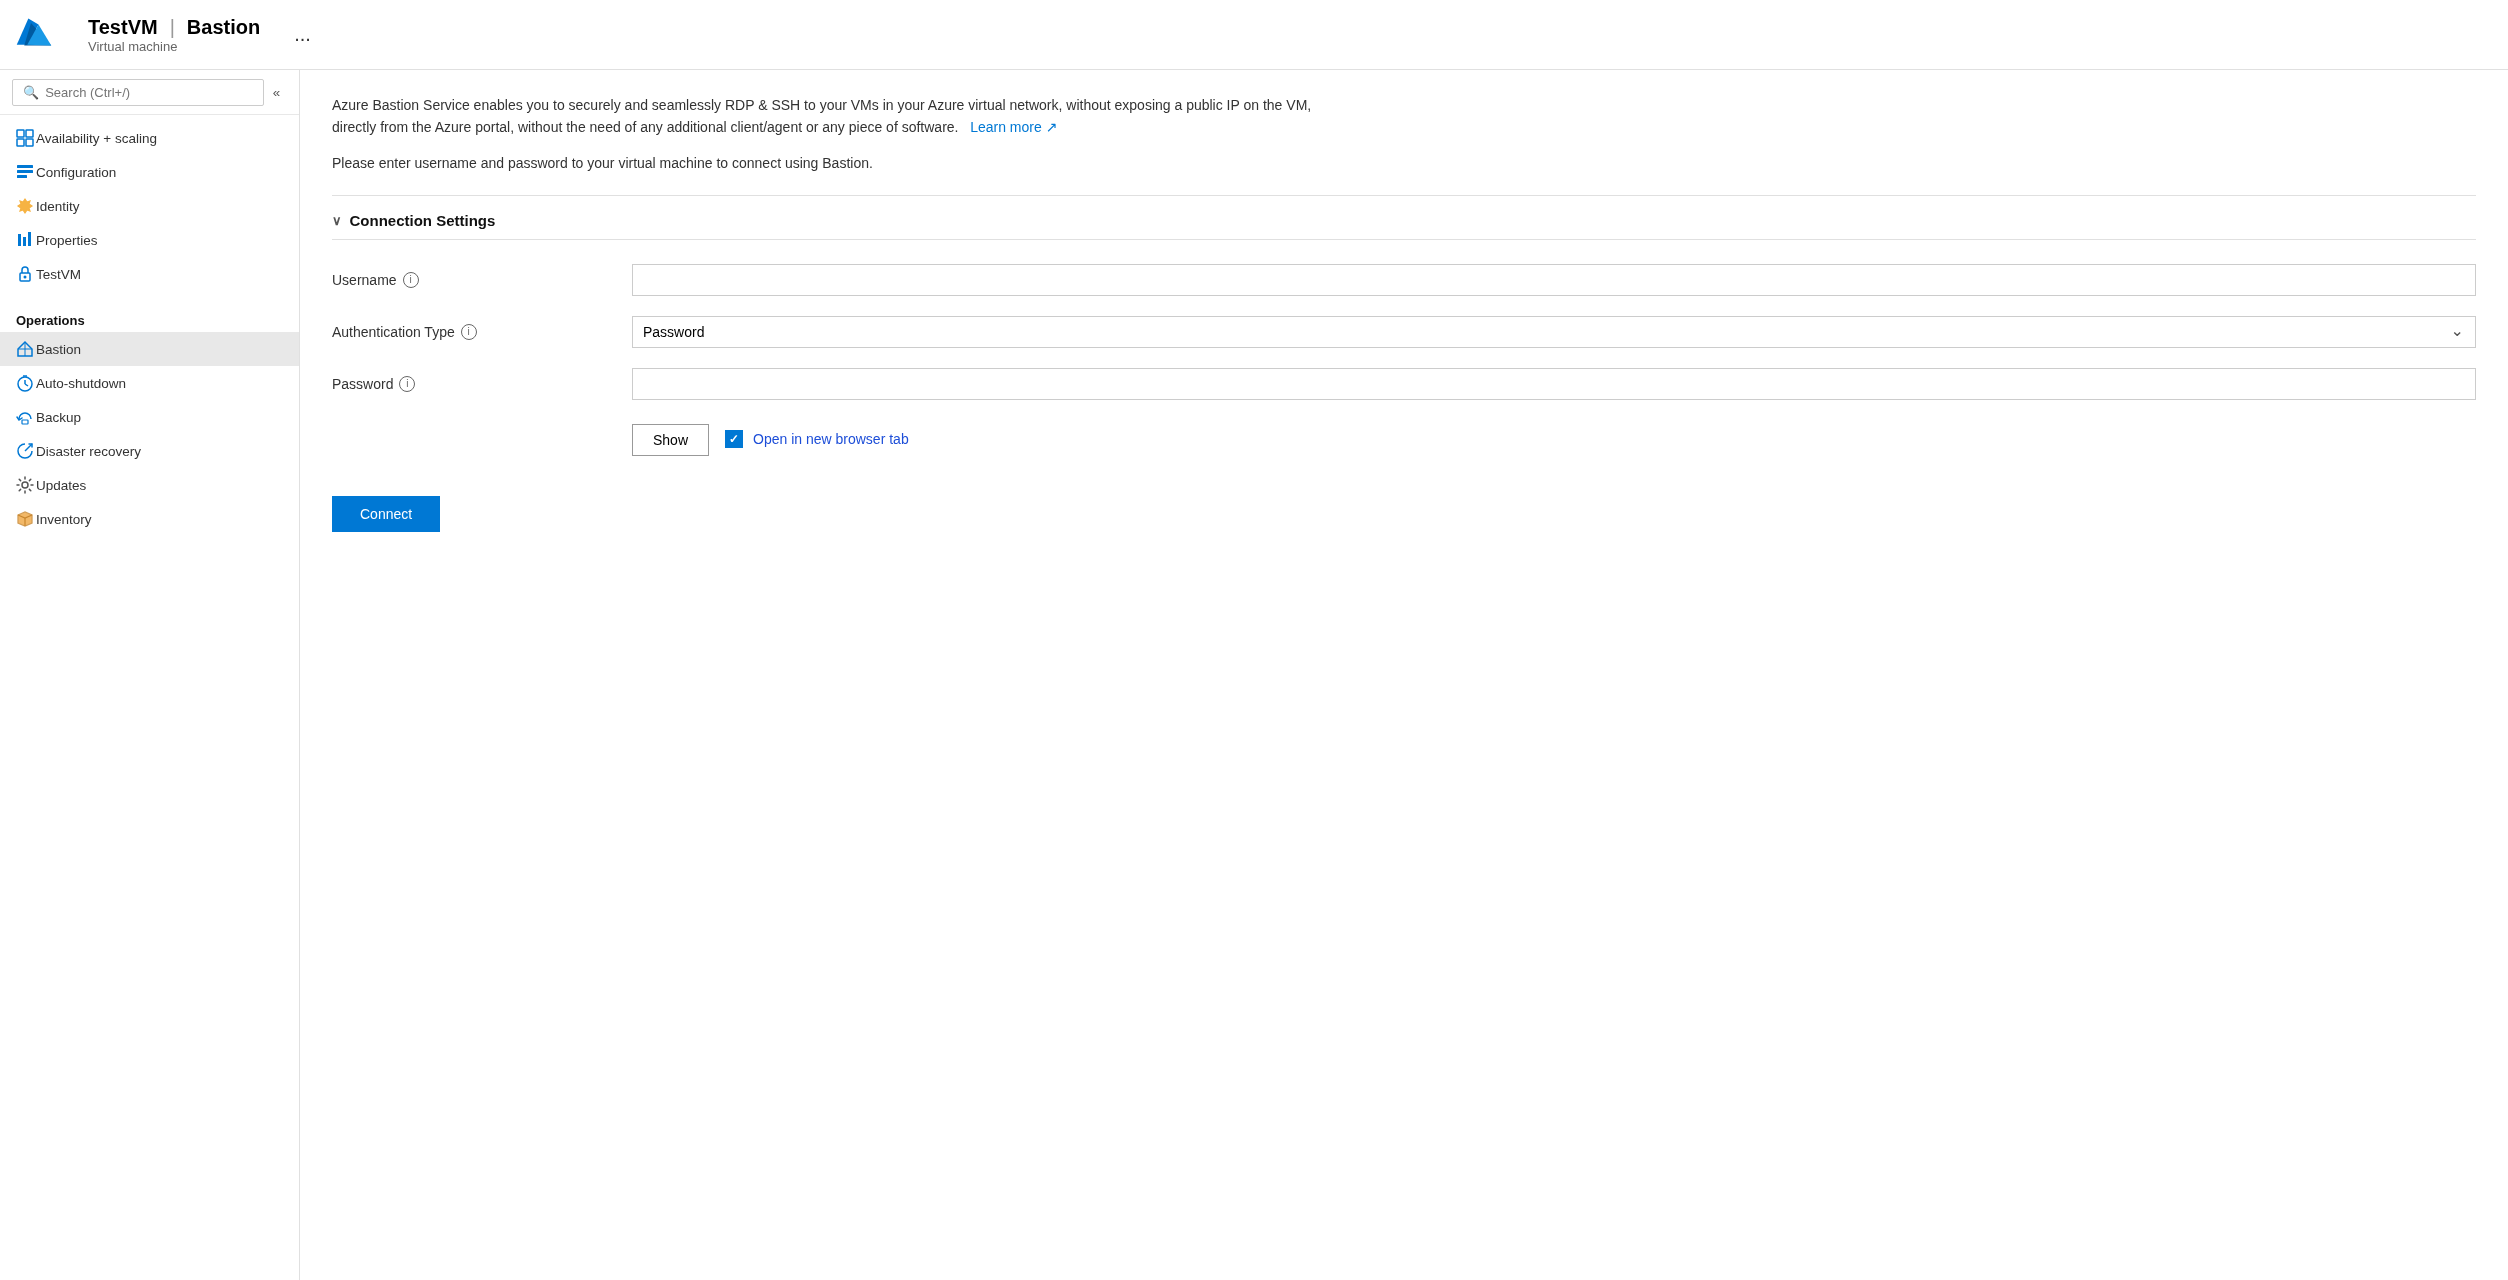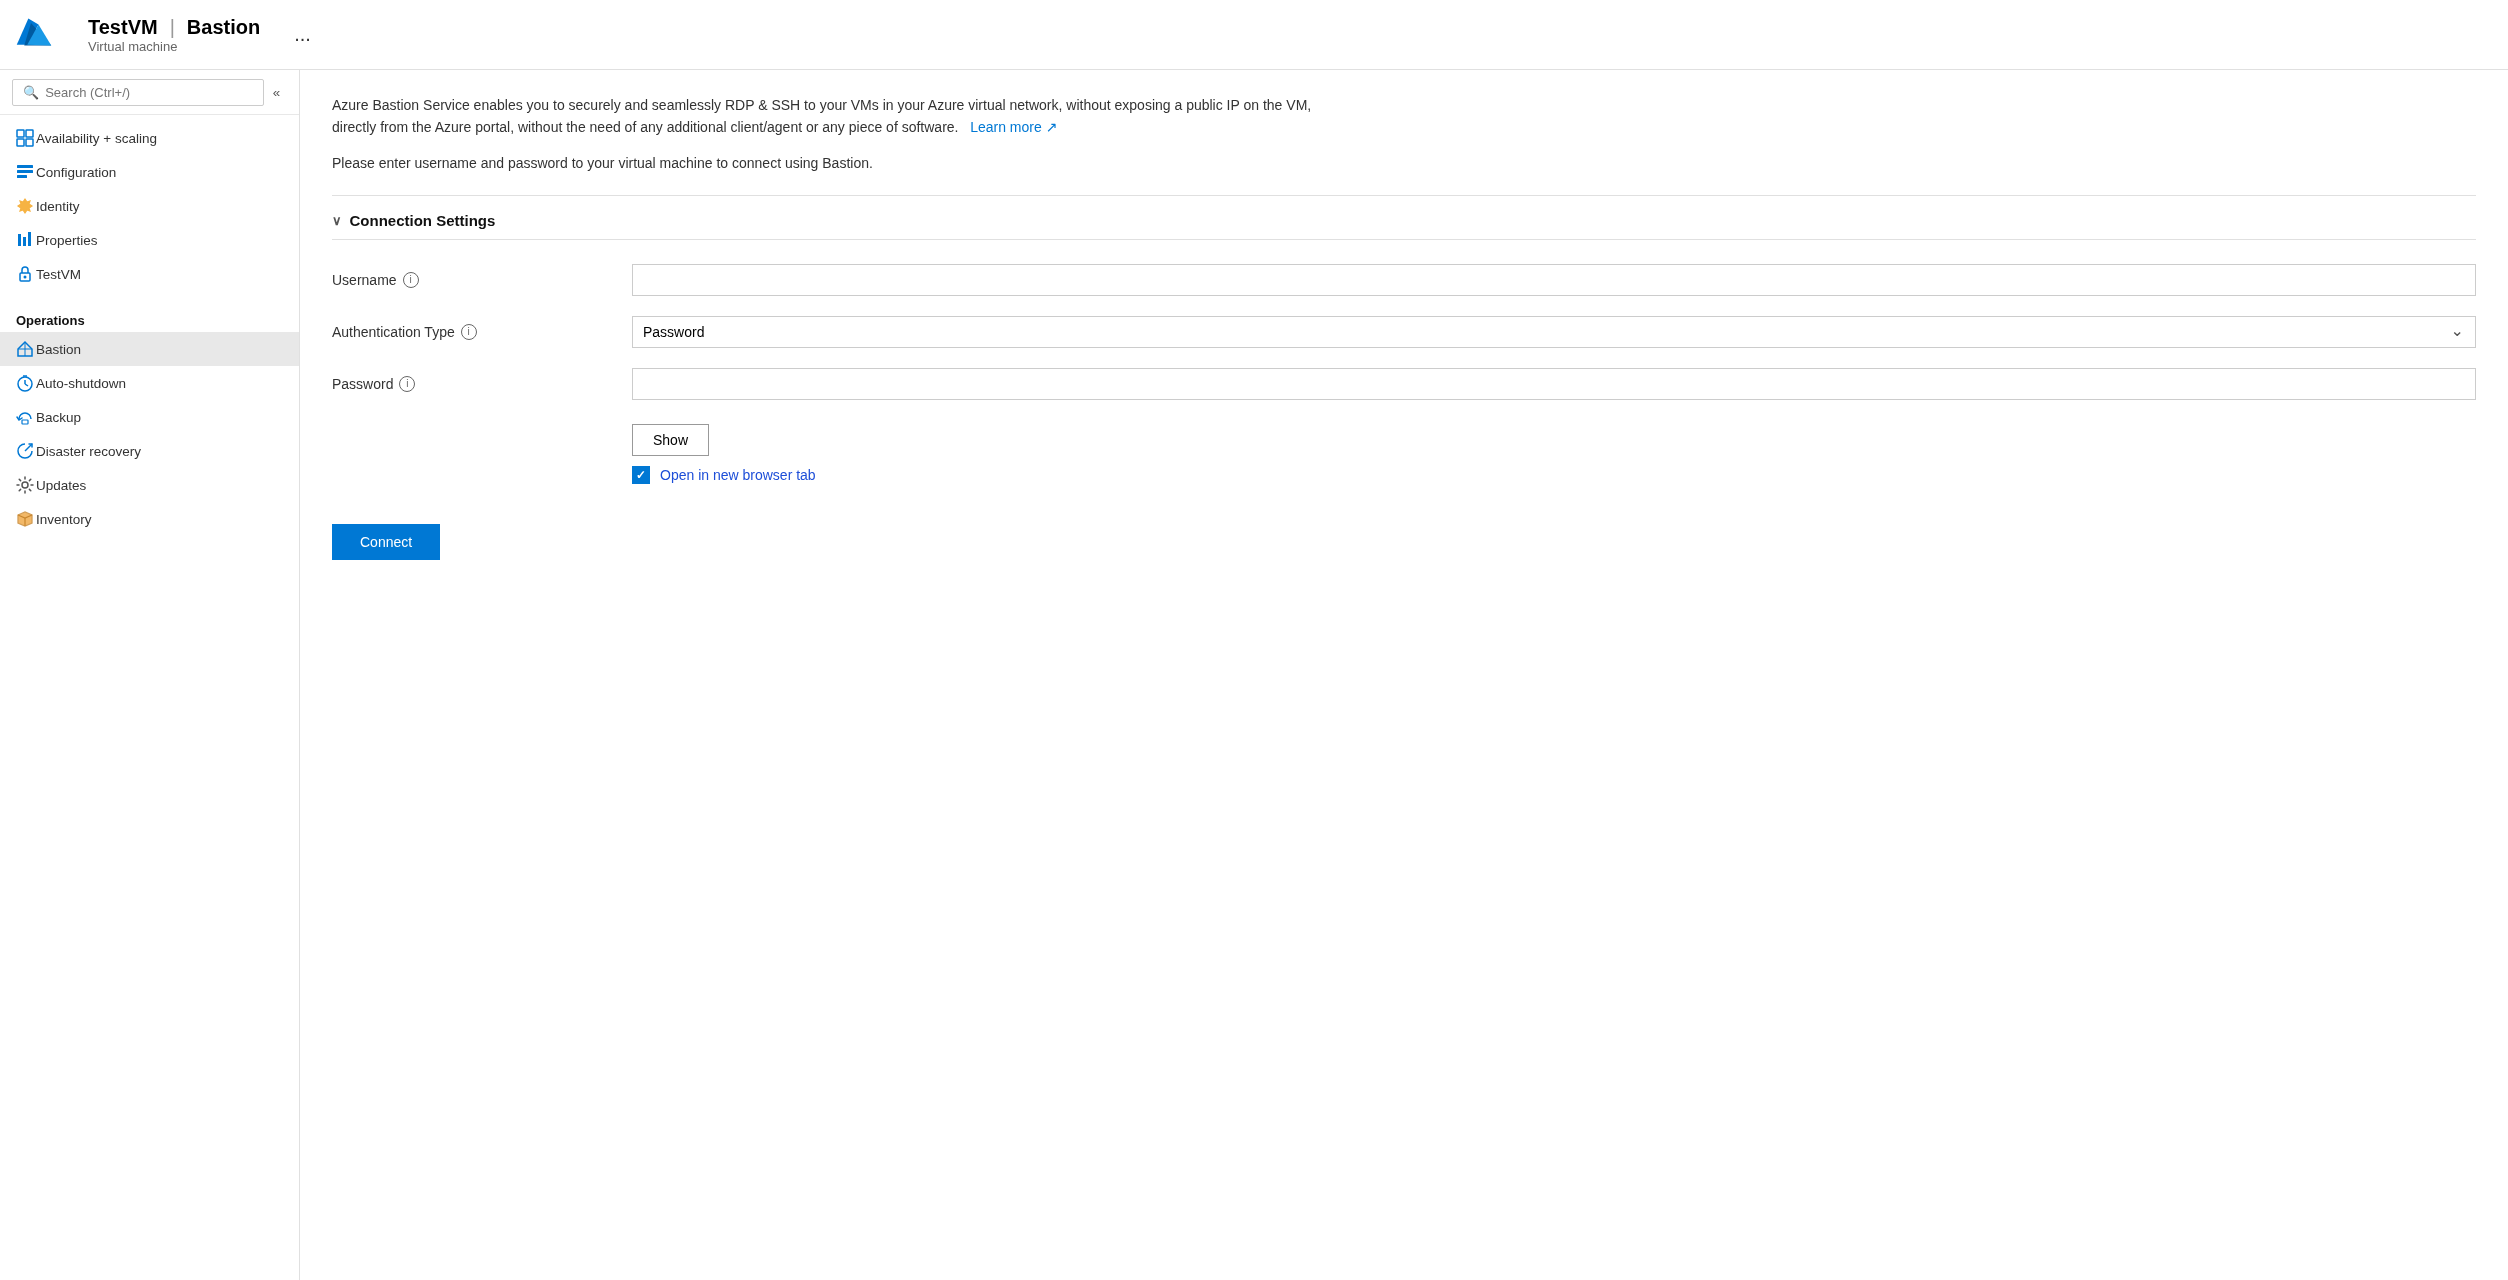--- a/index.html
+++ b/index.html
@@ -279,21 +279,21 @@
       <div class="form-row">
         <div class="form-label">
           <span>Password</span>
           <span class="info-icon">i</span>
         </div>
         <div class="form-control">
           <input type="password" class="text-input" style="">
         </div>
       </div>
 
-      <div class="form-row" style="flex-direction: column; align-items: flex-start; padding-left: 300px;">
+      <div class="form-row" style="flex-direction: row; align-items: flex-start; padding-left: 300px; gap: 16px;">
         <button class="show-btn">Show</button>
         <div class="checkbox-row">
           <div class="checkbox-custom">
             <span class="checkmark">✓</span>
           </div>
           <span class="checkbox-label">Open in new browser tab</span>
         </div>
       </div>
 
     </div>

